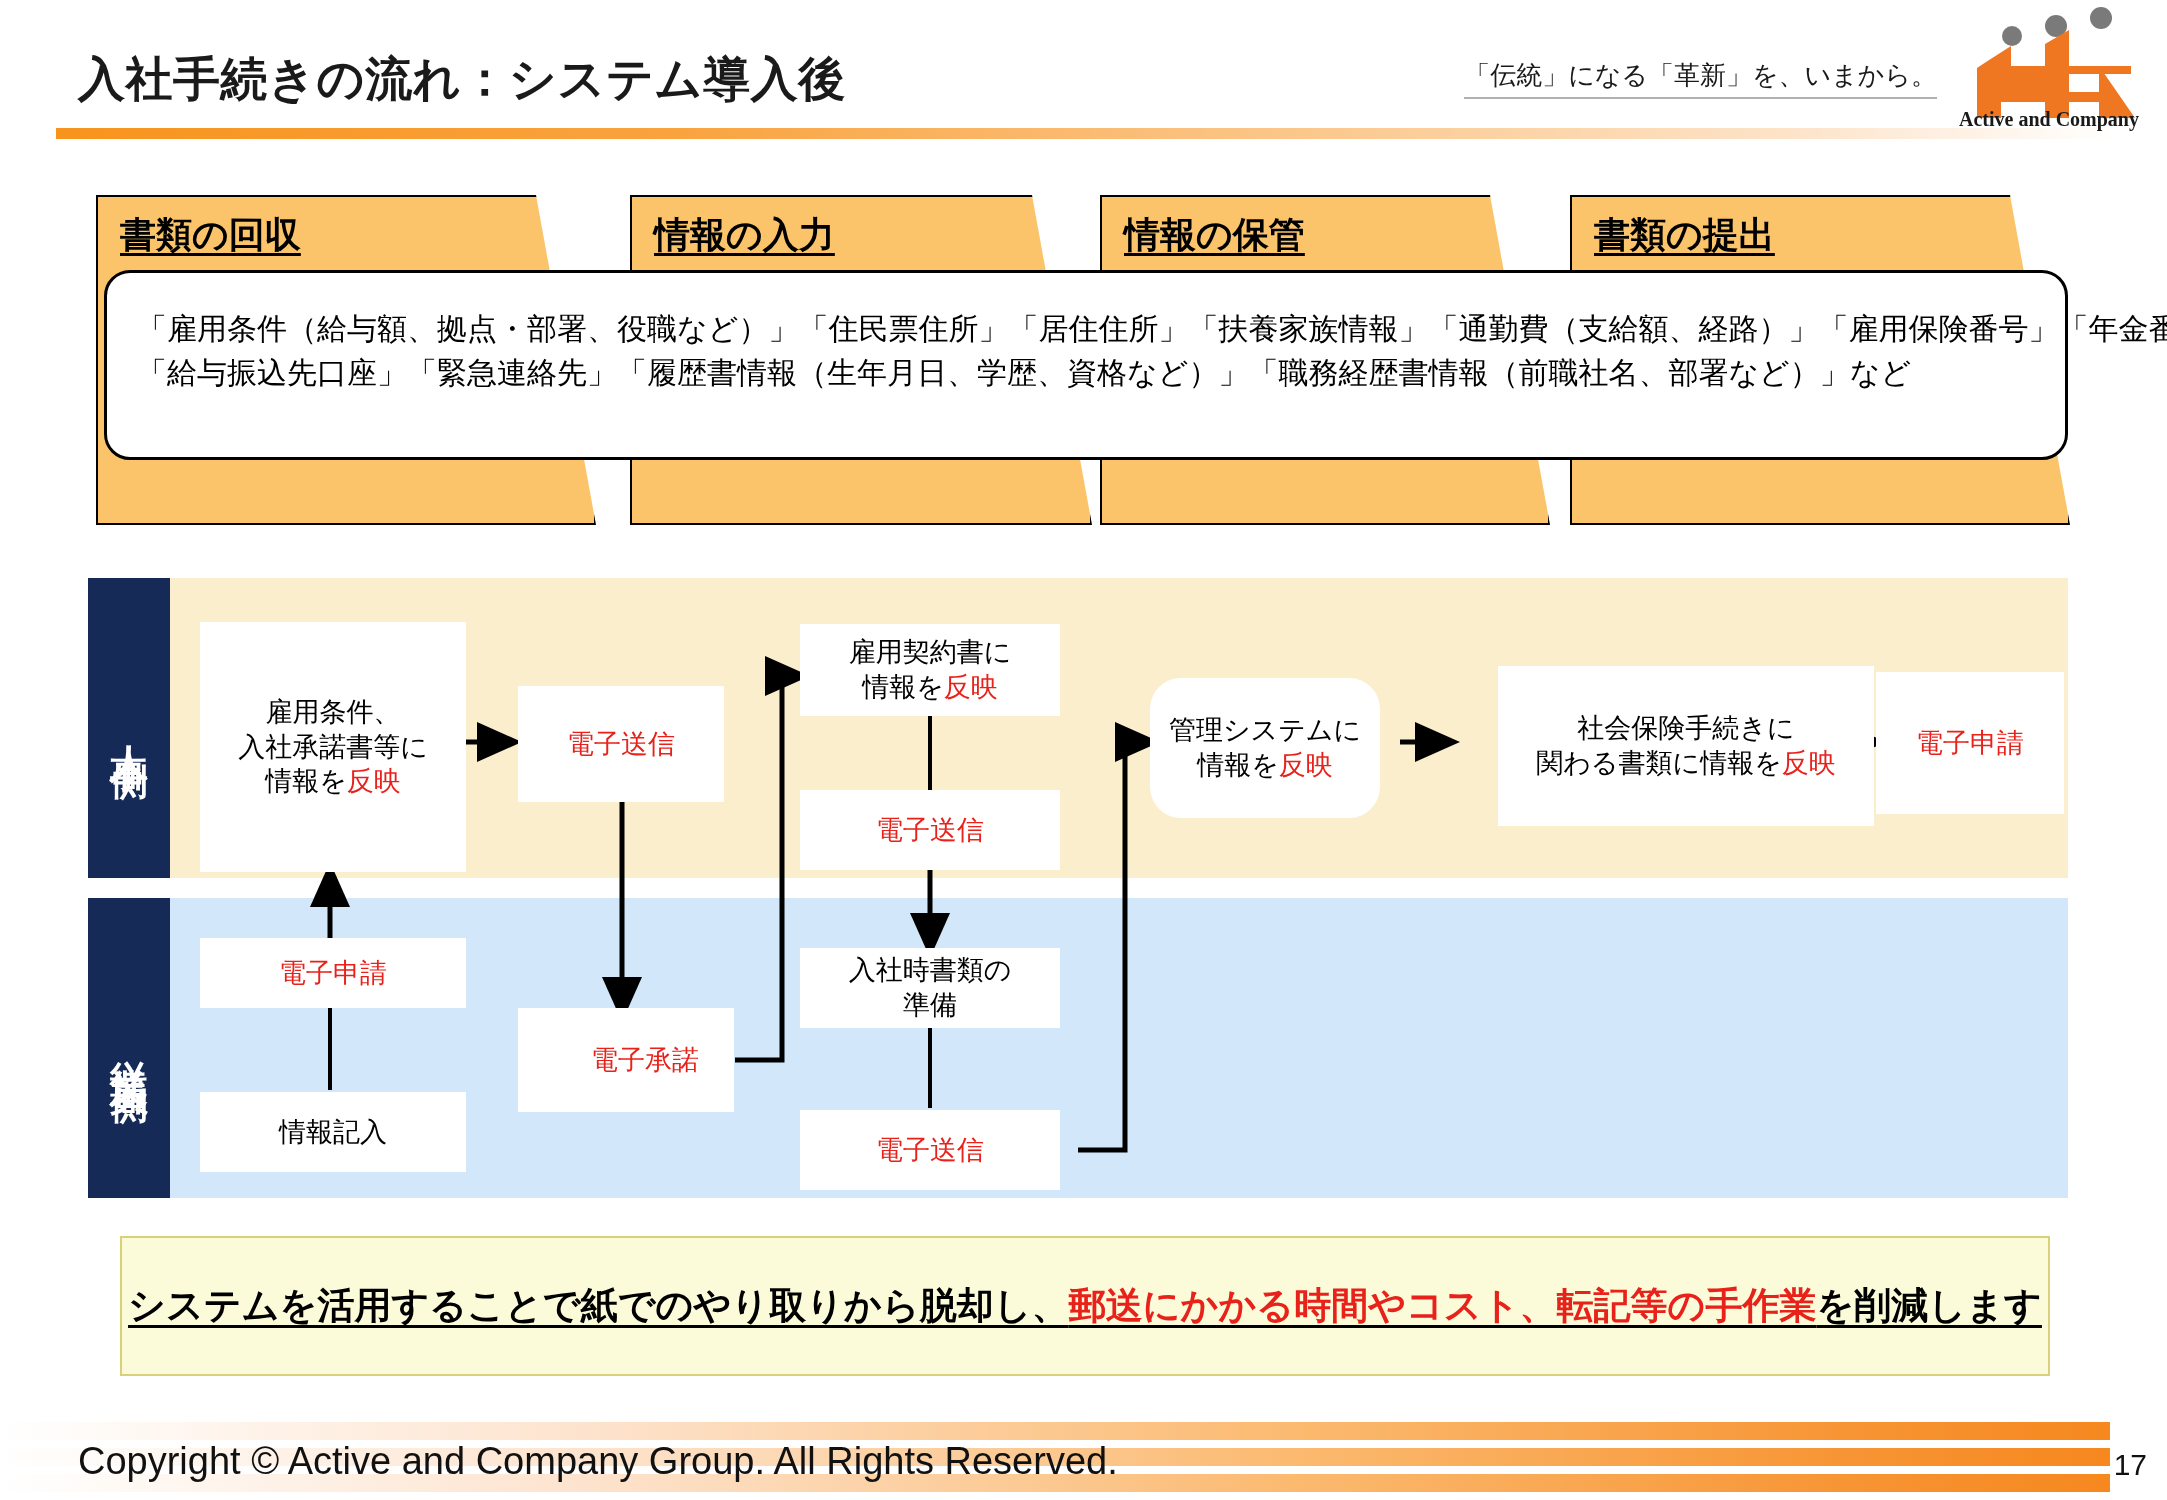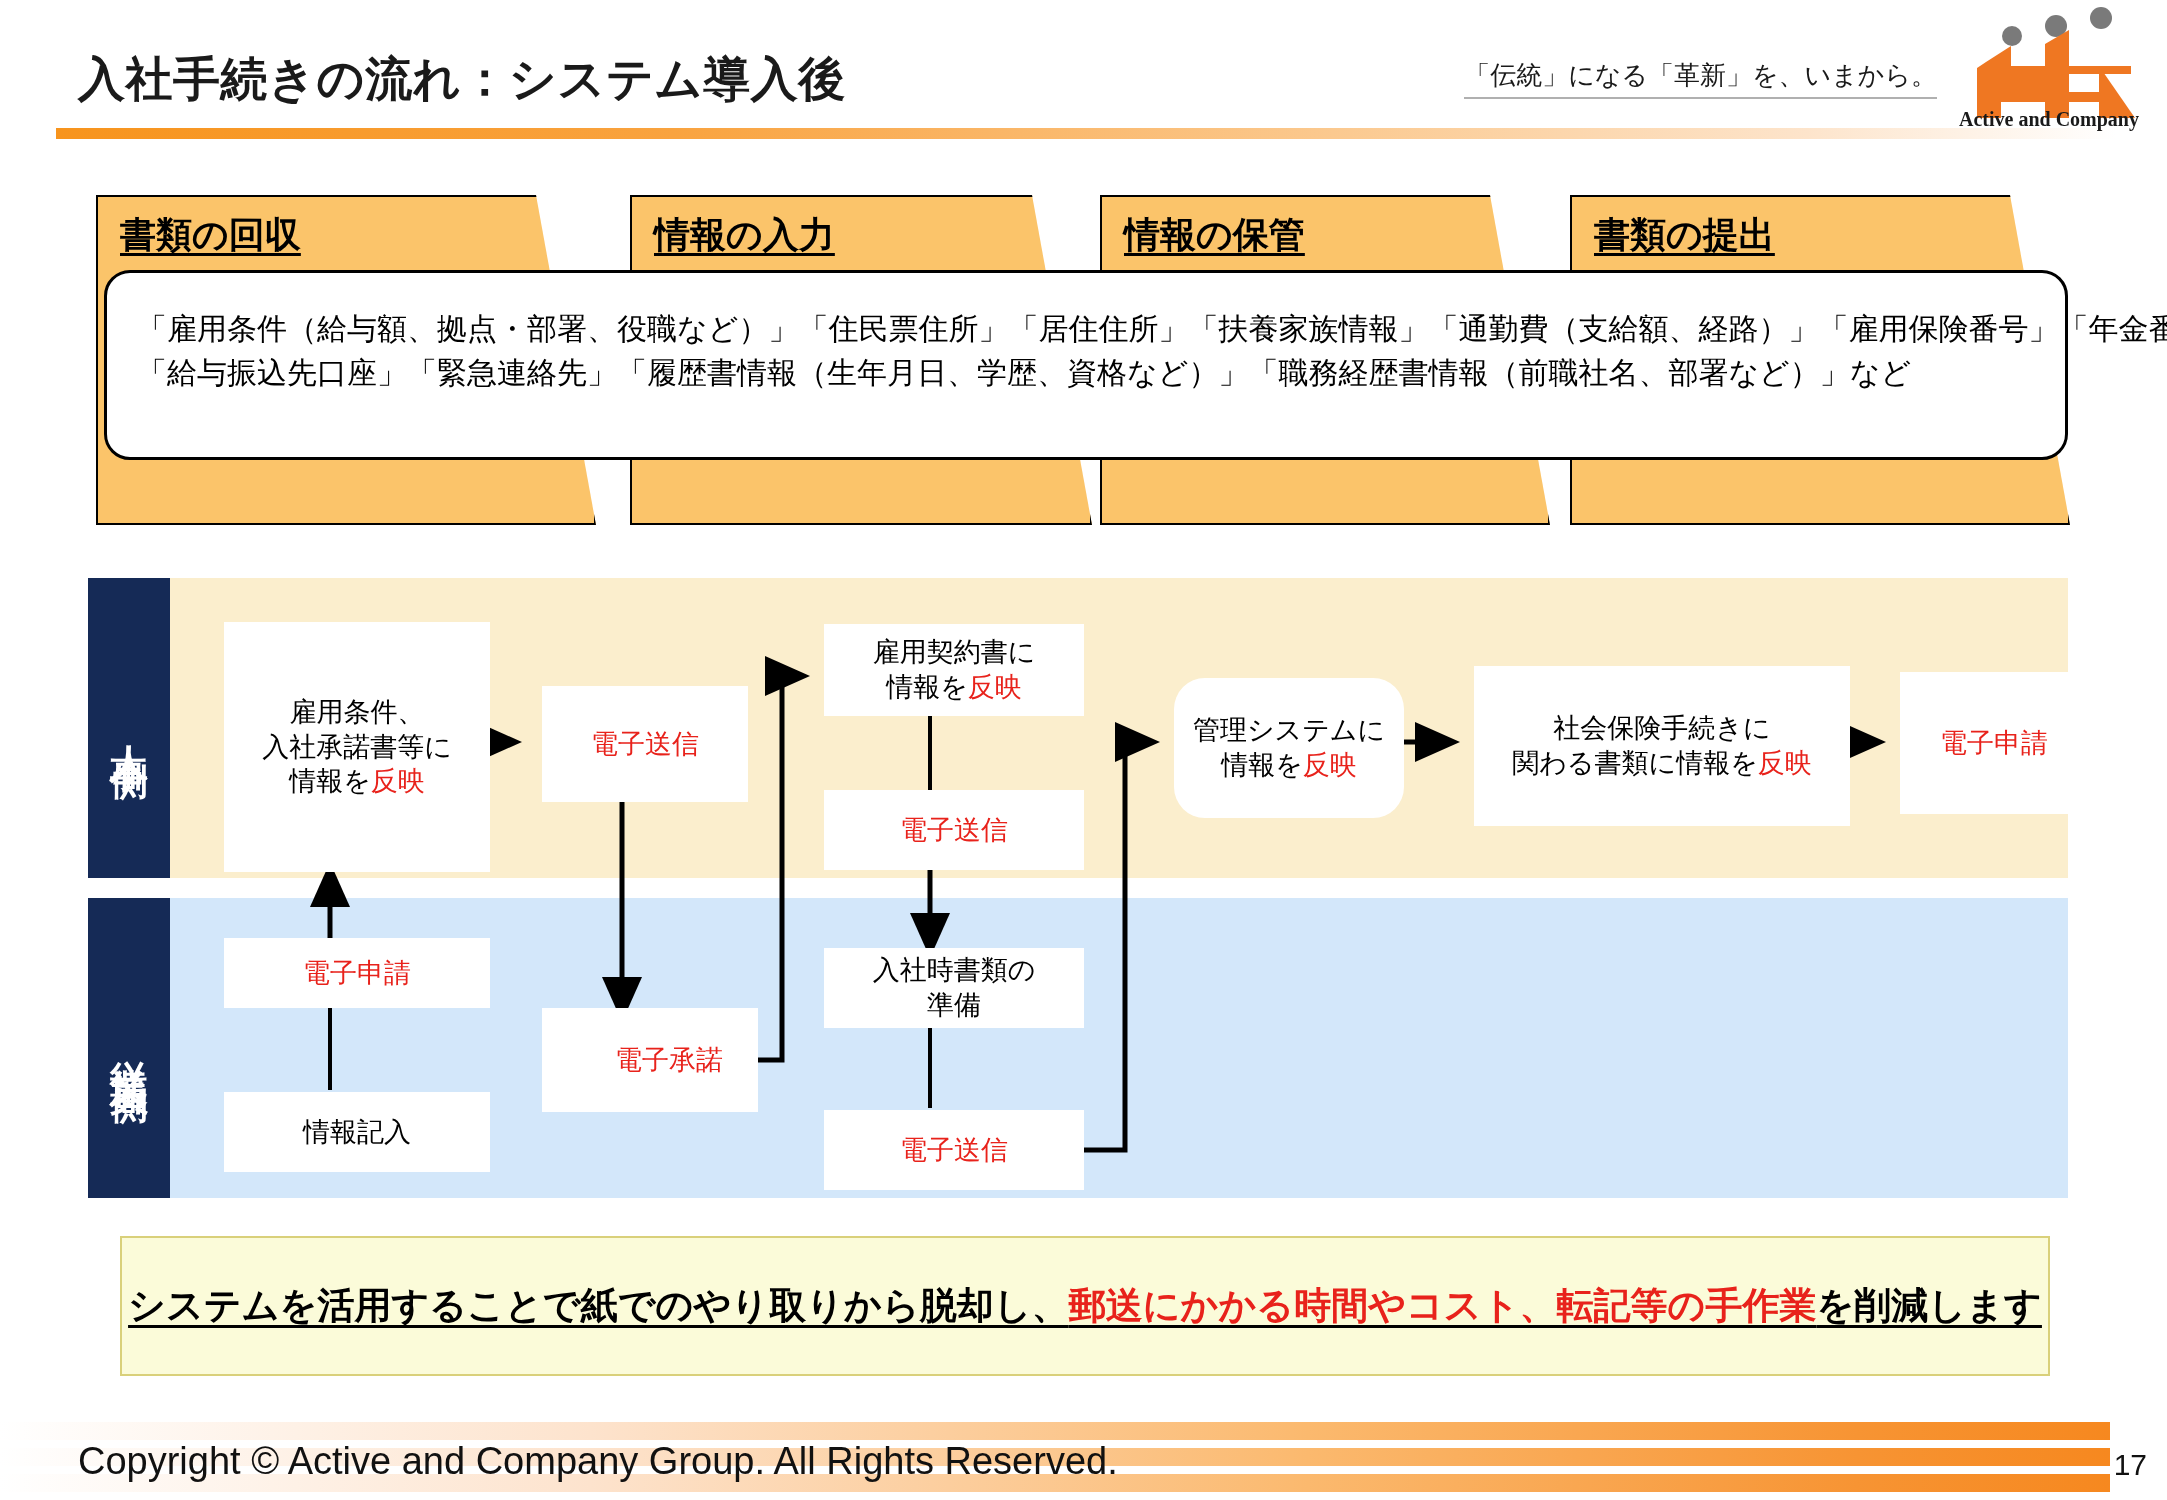--- a/index.html
+++ b/index.html
@@ -79,21 +79,21 @@
     writing-mode:vertical-rl;
     font-size:38px;font-weight:bold;letter-spacing:9px;
     line-height:1;
   }
 
   
   .fbox{
     position:absolute;background:#fff;
     display:flex;align-items:center;justify-content:center;
     text-align:center;font-size:27px;line-height:1.28;color:#000;
-    box-sizing:border-box;padding:4px 6px;margin-left:24px;
+    box-sizing:border-box;padding:4px 6px;
   }
   .fbox .red{color:#e8221b;}
   .fbox.red-text{color:#e8221b;}
 
   
   .flow-svg{position:absolute;left:0;top:0;width:2167px;height:1500px;pointer-events:none;}
 
   
   .summary{
     position:absolute;left:120px;top:1236px;width:1930px;height:140px;
@@ -221,21 +221,21 @@
 
   <div class="fbox red-text" style="left:800px;top:790px;width:260px;height:80px;">電子送信</div>
 
   <div class="fbox" style="left:1150px;top:678px;width:230px;height:140px;border-radius:31px;">
     <div>
       <span>管理システムに</span><br>
       <span>情報を</span><span class="red">反映</span>
     </div>
   </div>
 
-  <div class="fbox" style="left:1450px;top:666px;width:376px;height:160px;">
+  <div class="fbox" style="left:1498px;top:666px;width:376px;height:160px;">
     <div>
       <span>社会保険手続きに</span><br>
       <span>関わる書類に情報を</span><span class="red">反映</span>
     </div>
   </div>
 
   <div class="fbox red-text" style="left:1876px;top:672px;width:188px;height:142px;">電子申請</div>
 
   <div class="fbox red-text" style="left:200px;top:938px;width:266px;height:70px;">電子申請</div>
 

